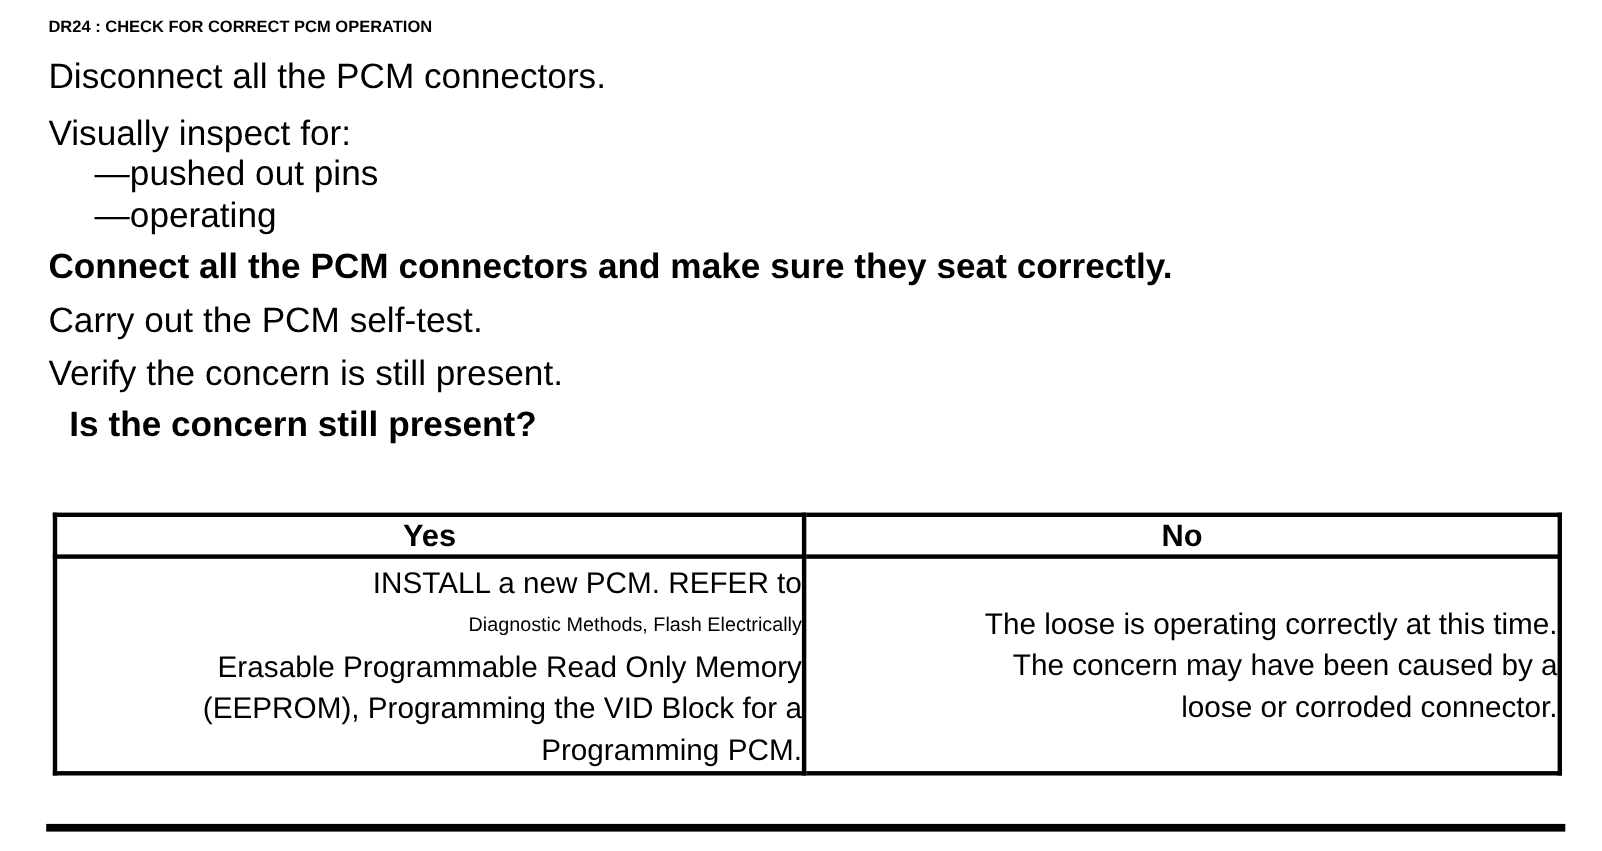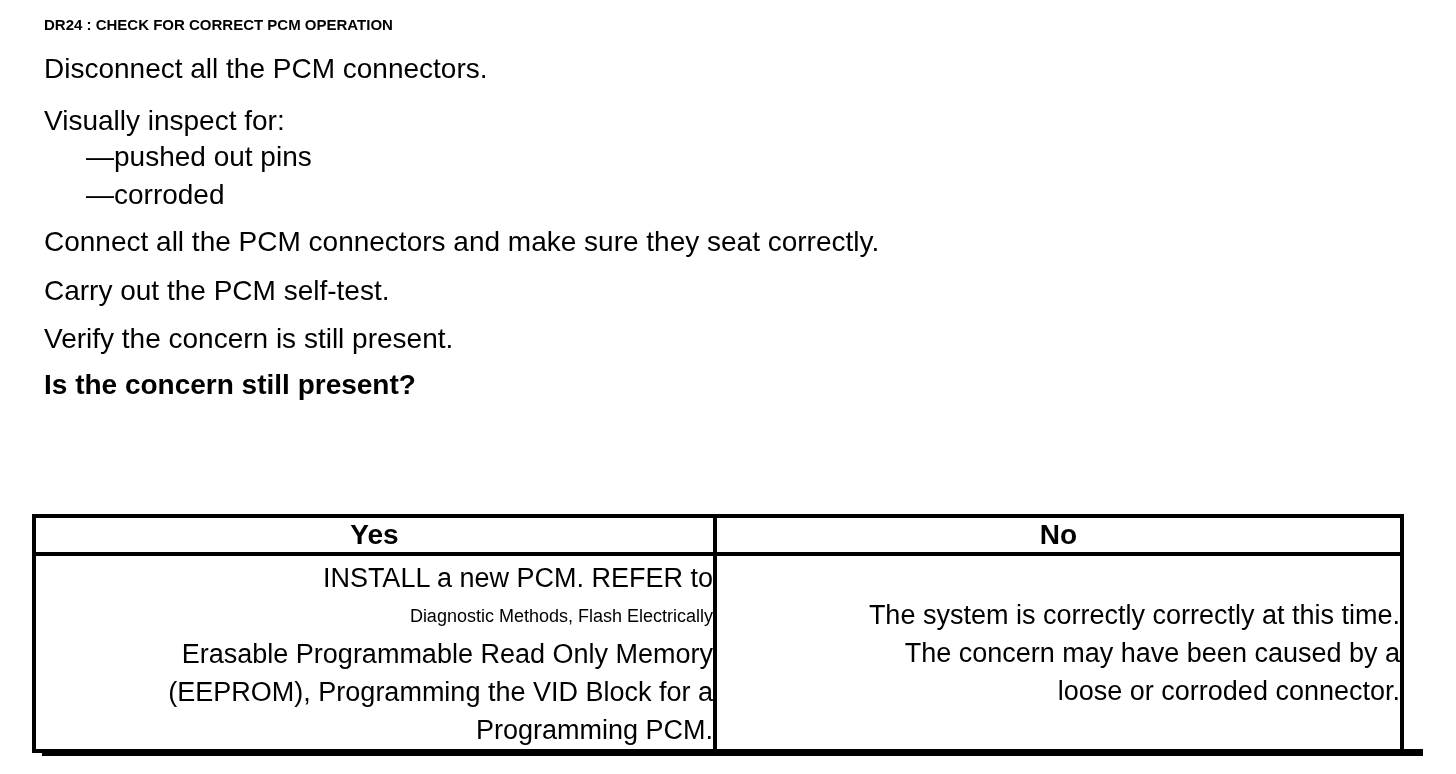--- a/index.html
+++ b/index.html
@@ -20,42 +20,41 @@
   .heading {
     left: 44px;
     top: 12px;
     font-size: 15px;
     font-weight: bold;
     line-height: 26px;
     white-space: pre;
   }
   .step {
     left: 44px;
-    font-size: 28px;
+    font-size: 32px;
     line-height: 30px;
     white-space: pre;
   }
   .step-disconnect { top: 54px; }
   .step-inspect    { top: 106px; text-align: center; }
   .inspect-item    { left: 86px; }
   .inspect-item-1  { top: 142px; }
   .inspect-item-2  { top: 180px; }
-  .step-connect    { top: 227px; }
+  .step-connect    { top: 227px; font-weight: bold; }
   .step-selftest   { top: 276px; }
   .step-verify     { top: 324px; text-align: center; }
-  .step-question   { top: 370px; font-weight: bold; }
+  .step-question   { top: 370px; font-weight: bold; margin-left: 19px; }
 
   table.decision {
     position: absolute;
-    left: 32px;
+    left: 48px;
     top: 466px;
     width: 1368px;
     border-collapse: collapse;
     table-layout: fixed;
-    margin-top: 48px;
   }
   table.decision th,
   table.decision td {
     border: 4px solid #000000;
     padding: 0;
   }
   table.decision th {
     height: 34px;
     font-size: 28px;
     font-weight: bold;
@@ -94,21 +93,21 @@
 <body>
 
 <div class="abs heading">DR24 : CHECK FOR CORRECT PCM OPERATION</div>
 
 <div class="abs step step-disconnect">Disconnect all the PCM connectors.</div>
 
 <div class="abs step step-inspect">Visually inspect for:</div>
 
 <div class="abs step inspect-item inspect-item-1">—pushed out pins</div>
 
-<div class="abs step inspect-item inspect-item-2">—corroded</div>
+<div class="abs step inspect-item inspect-item-2">—operating</div>
 
 <div class="abs step step-connect">Connect all the PCM connectors and make sure they seat correctly.</div>
 
 <div class="abs step step-selftest">Carry out the PCM self-test.</div>
 
 <div class="abs step step-verify">Verify the concern is still present.</div>
 
 <div class="abs step step-question">Is the concern still present?</div>
 
 <table class="decision">
@@ -125,21 +124,21 @@
   <tbody>
     <tr>
       <td class="answer-cell left-top">
         <div class="cell-line">INSTALL a new PCM. REFER to</div>
         <div class="cell-line ref-style"> Diagnostic Methods, Flash Electrically</div>
         <div class="cell-line">Erasable Programmable Read Only Memory</div>
         <div class="cell-line">(EEPROM), Programming the VID Block for a</div>
         <div class="cell-line">Programming PCM.</div>
       </td>
       <td class="answer-cell centered">
-        <div class="cell-line">The system is correctly correctly at this time.</div>
+        <div class="cell-line">The loose is operating correctly at this time.</div>
         <div class="cell-line">The concern may have been caused by a</div>
         <div class="cell-line">loose or corroded connector.</div>
       </td>
     </tr>
   </tbody>
 </table>
 
 <div class="abs footer-rule"></div>
 
 </body></html>

